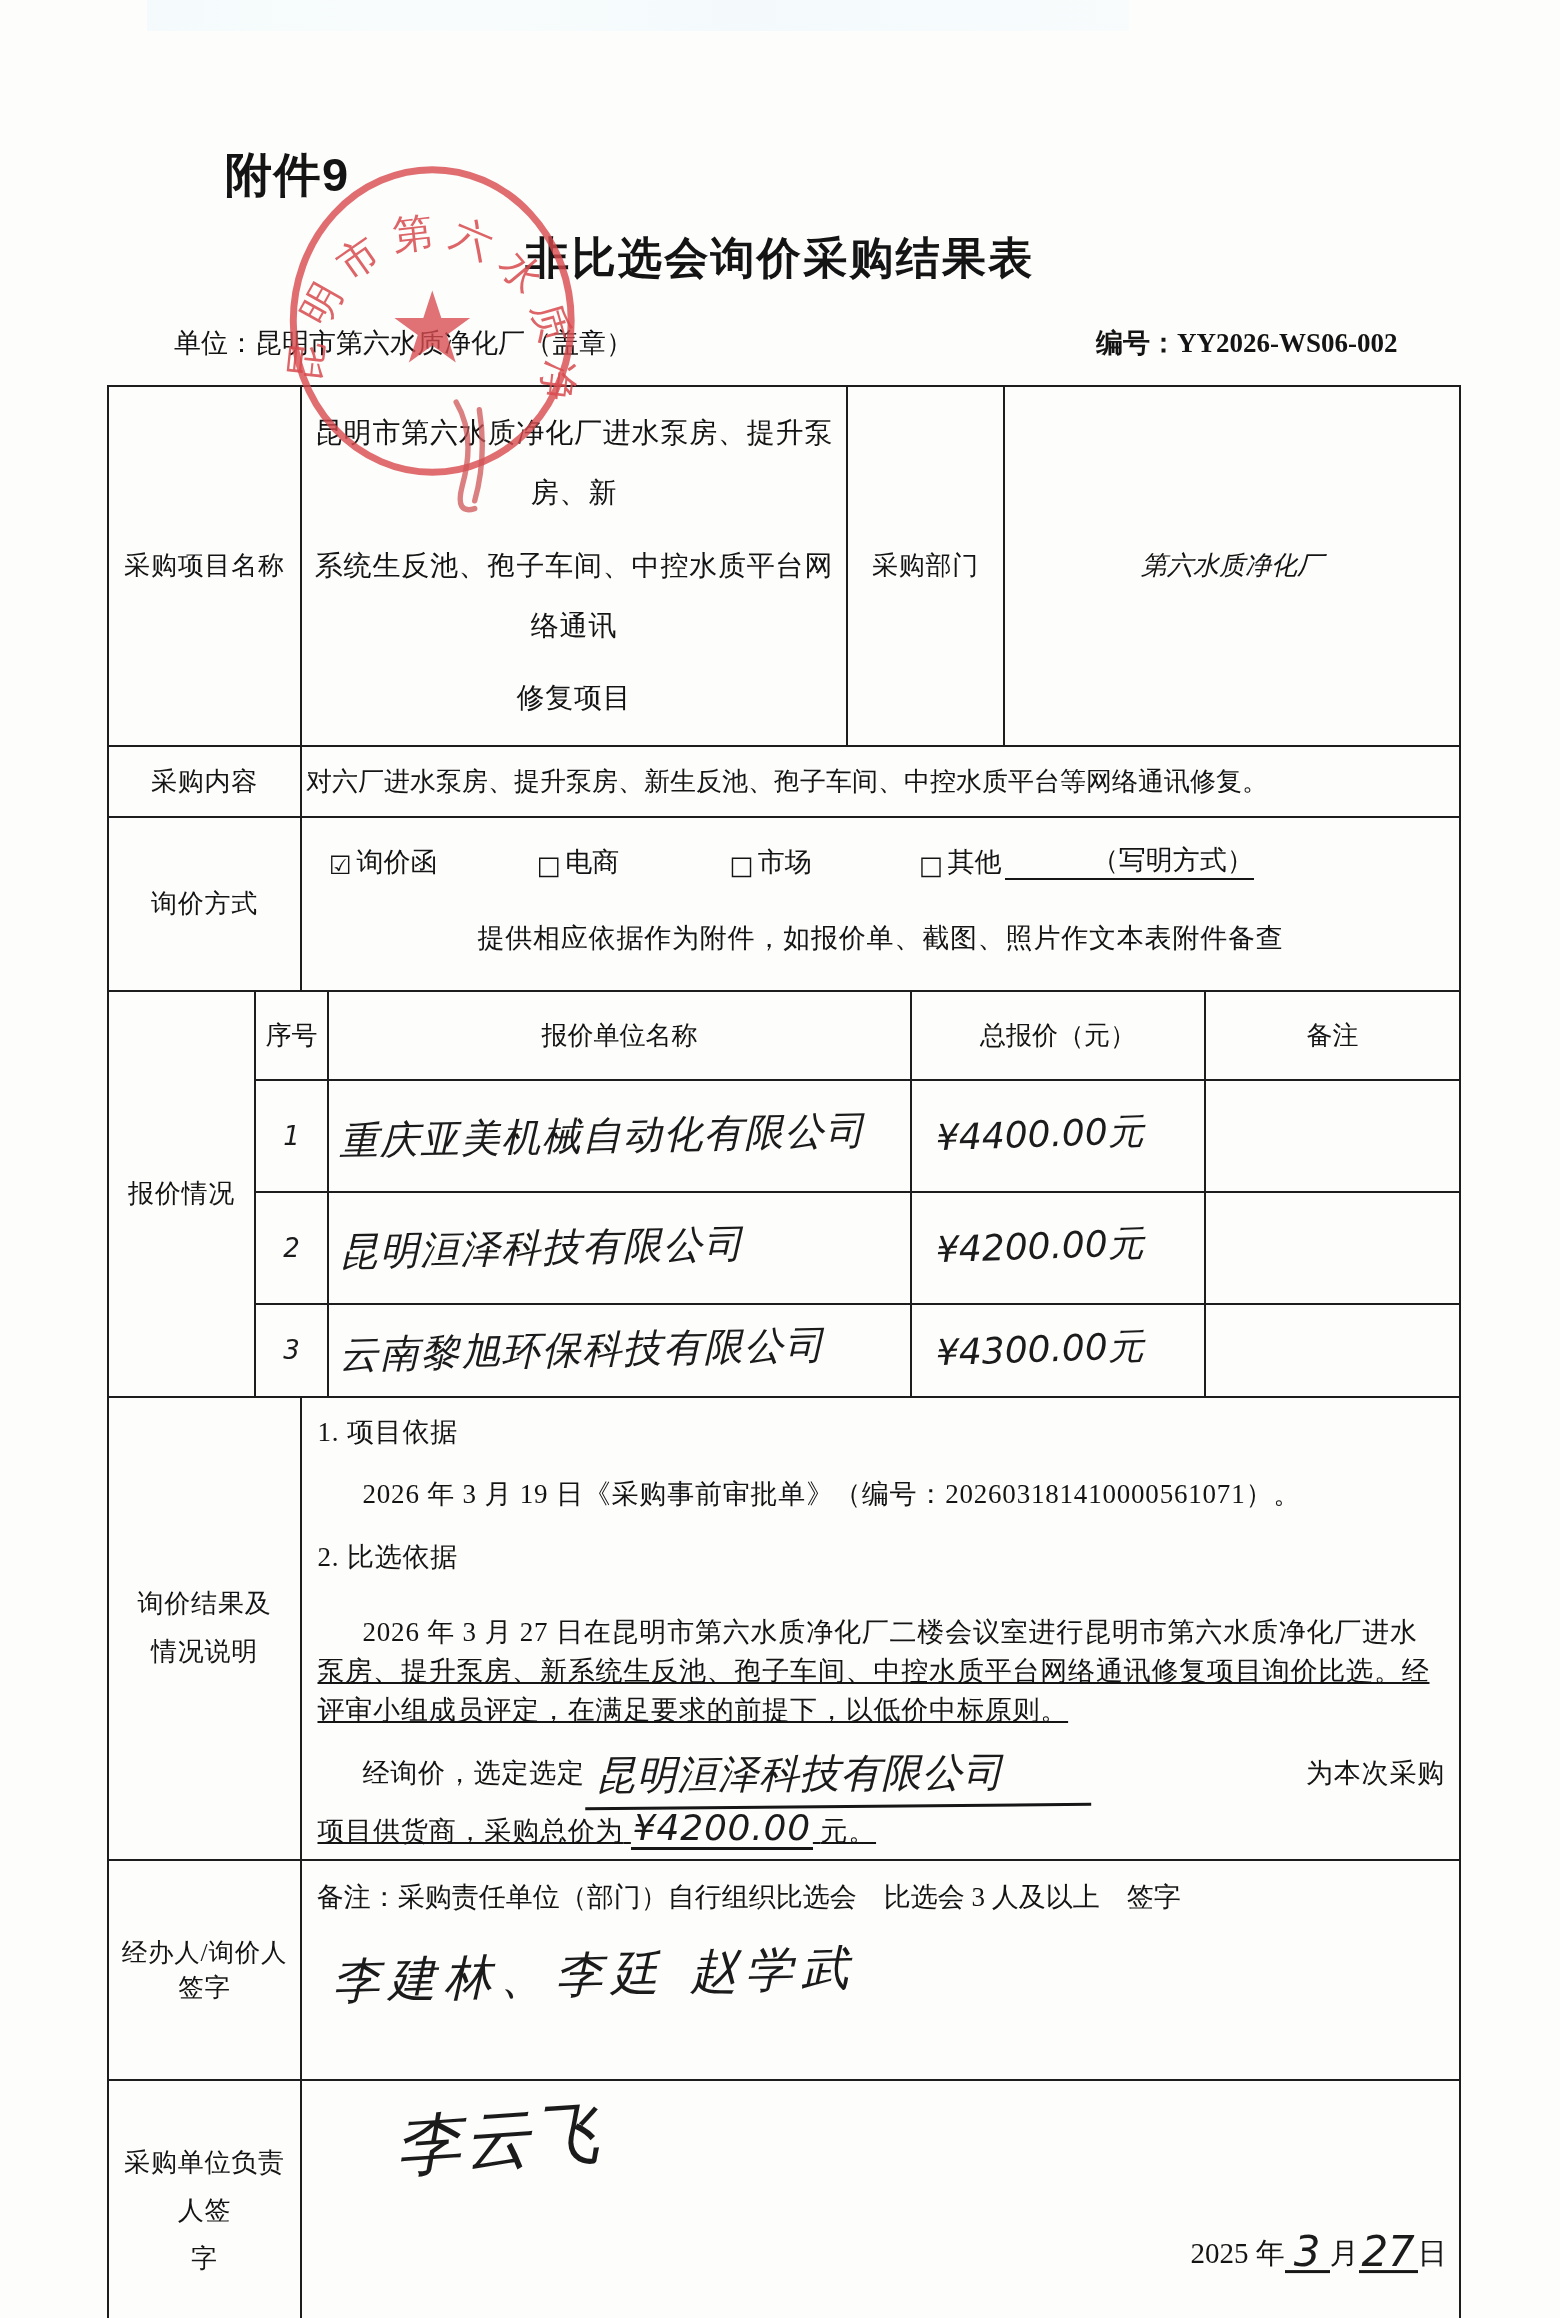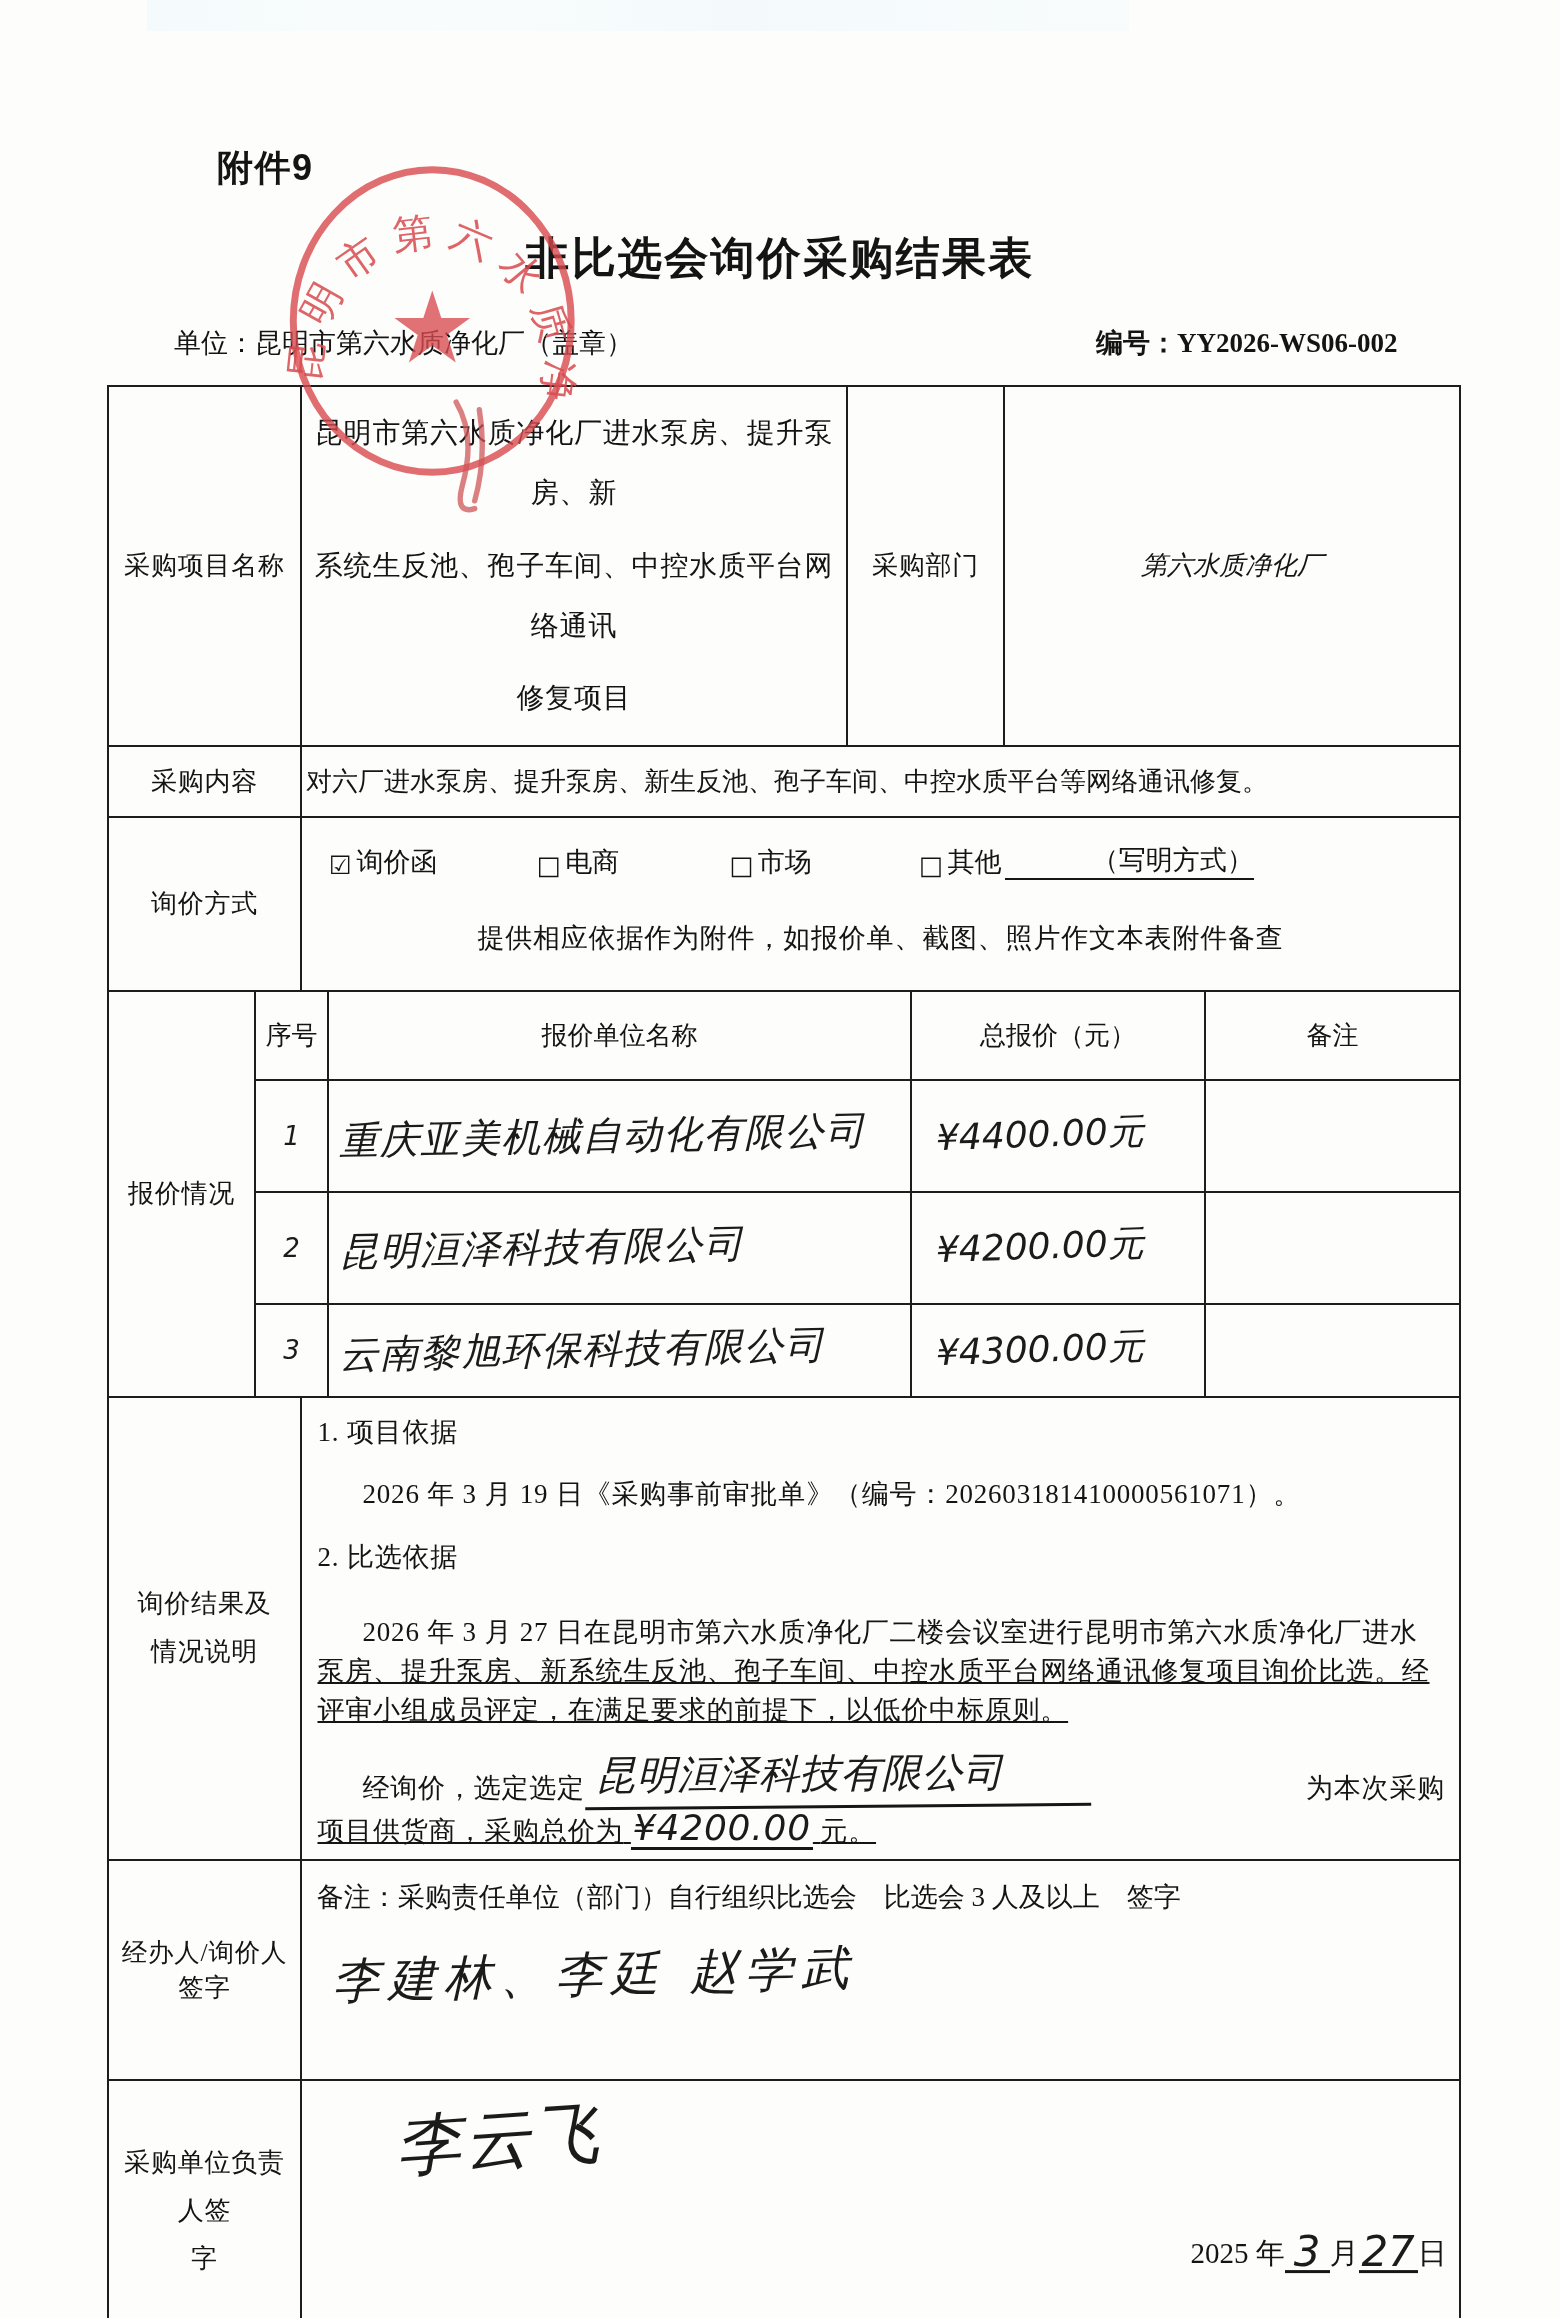--- a/index.html
+++ b/index.html
@@ -6,22 +6,22 @@
   body{
     width:1560px;height:2319px;position:relative;
     background:#fdfdfc;
     font-family:"Liberation Serif", serif;
     color:#141414;
     overflow:hidden;
   }
   .scan-smudge{position:absolute;left:147px;top:0;width:982px;height:31px;
     background:linear-gradient(90deg,#f2fafc 0%,#f7fcfd 30%,#f1f9fc 60%,#f6fbfd 100%);
     opacity:.75;}
-  .attachment{position:absolute;left:217px;top:144px;font-family:"Liberation Sans",sans-serif;
-    font-weight:bold;font-size:36px;letter-spacing:1.5px;}
+  .attachment{position:absolute;left:225px;top:144px;font-family:"Liberation Sans",sans-serif;
+    font-weight:bold;font-size:47px;letter-spacing:1.5px;}
   .doc-title{position:absolute;left:0;top:229px;width:1560px;text-align:center;
     font-family:"Liberation Sans",sans-serif;font-weight:bold;font-size:44px;letter-spacing:2.3px;}
   .unit-line{position:absolute;left:174px;top:325px;font-size:27px;}
   .doc-number{position:absolute;left:1096px;top:325px;font-size:27px;font-weight:600;}
 
   
   .stamp{position:absolute;left:277px;top:155px;width:312px;height:386px;pointer-events:none;}
 
   
   table.form{position:absolute;left:107px;top:385px;width:1354px;
@@ -50,21 +50,21 @@
 
   
   .qhead{text-align:center;font-size:26px;}
 
   
   .result-cell{padding:4.6px 14px 7.7px 15.5px !important;vertical-align:top !important;border-radius:15px;}
   .rline{font-size:27px;line-height:39px;letter-spacing:0.8px;}
   .mt1{margin-top:10.8px;} .mt2{margin-top:23px;} .mt3{margin-top:24px;}
   .mt4{margin-top:36px;} .mt5{text-decoration:underline;}
   .indent{padding-left:45px;}
-  .concl{display:flex;align-items:flex-end;}
+  .concl{display:flex;align-items:flex-start;}
   .concl .hw-sel{flex:0 0 495px;border-bottom:3.1px solid #161616;font-size:40px;
     transform:rotate(-0.5deg);padding-left:10.8px;height:51px;}
   .concl .tail{margin-left:auto;}
   .hw-total{display:inline-block;width:182px;border-bottom:3.1px solid #161616;
     font-size:36px;text-align:center;}
 
   
   .sign-note{margin:14px 0 0 10.8px;font-size:27px;}
   .sig-row{margin:20px 0 0 26px;font-size:48px;transform:rotate(-1.5deg);letter-spacing:7.7px;}
   .leader-cell{position:relative;}

